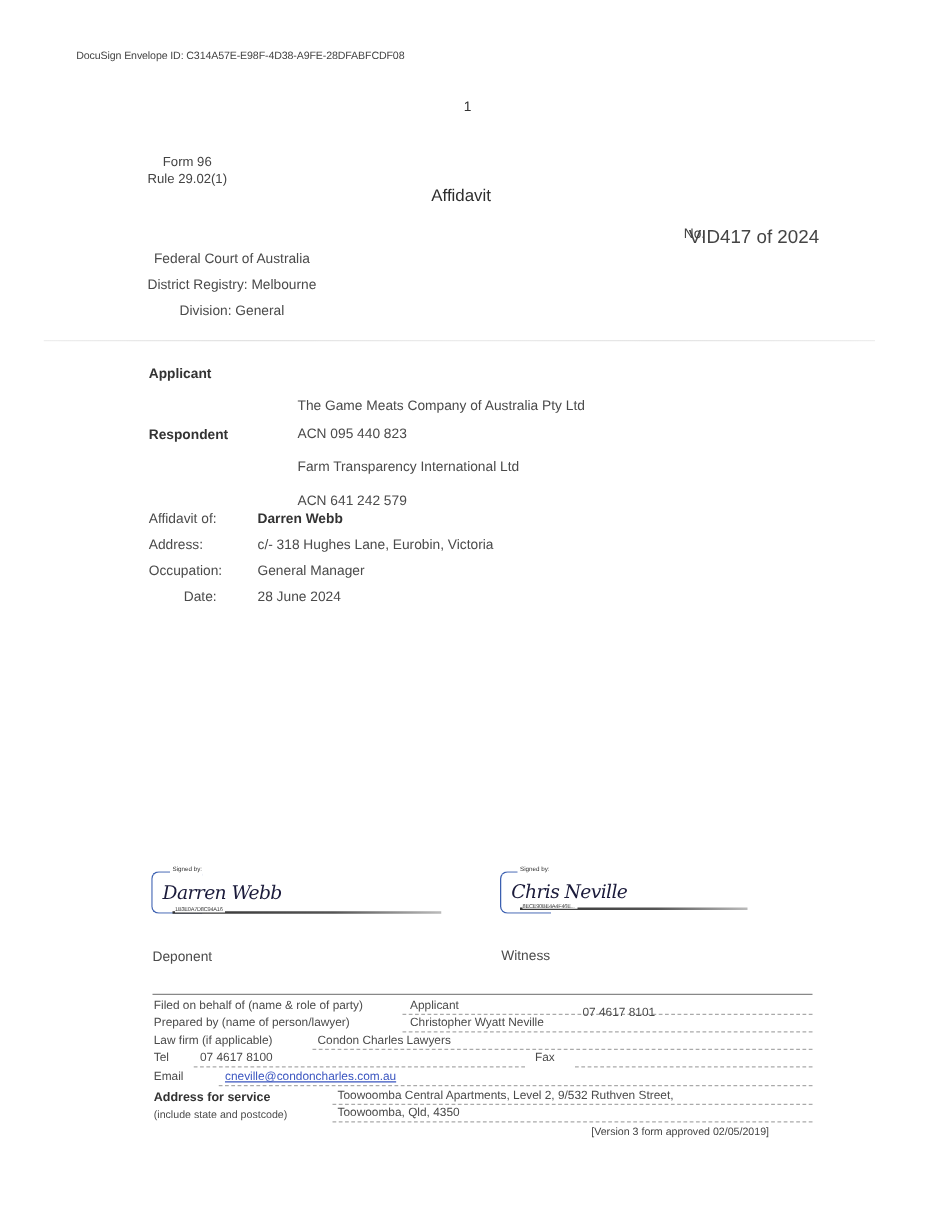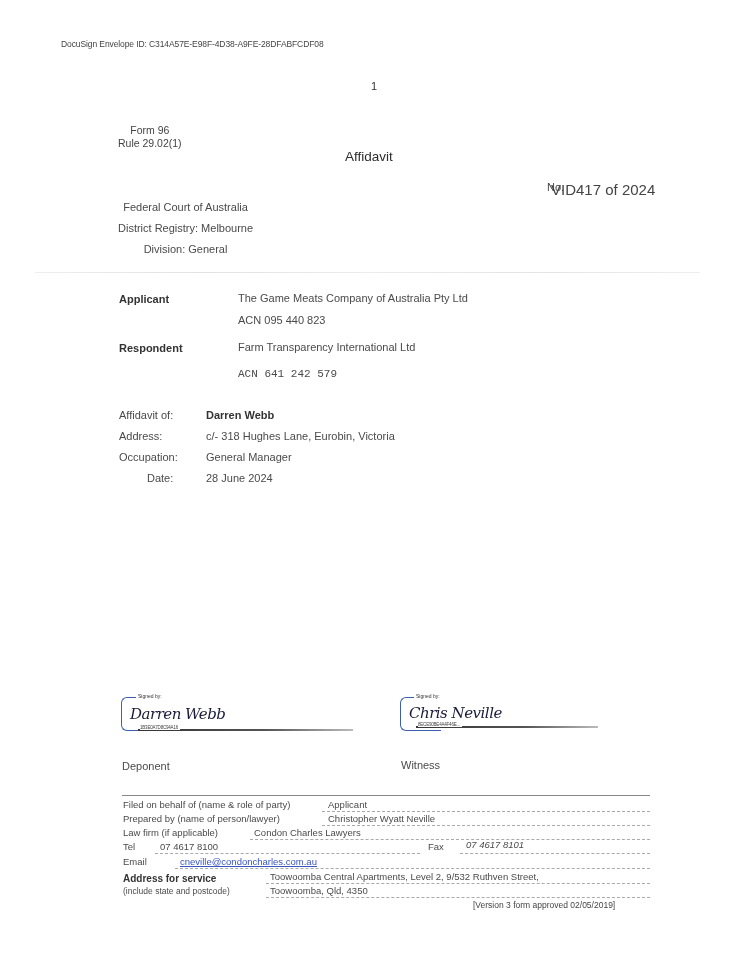--- a/index.html
+++ b/index.html
@@ -13,21 +13,21 @@
   .form-no { left: 118px; top: 124px; font-size: 10.5px; line-height: 13px; color: #444; }
   .title { left: 345px; top: 149px; font-size: 13.5px; font-weight: normal; color: #2e2e2e; }
   .no-label { left: 511px; top: 181px; font-size: 11px; color: #444; margin-left: 36px; }
   .no-value { left: 551px; top: 181px; font-size: 15px; color: #444; }
   .court { left: 118px; top: 197px; font-size: 11px; line-height: 21px; color: #4a4a4a; }
   .divider-faint {
     left: 35px; top: 272px; width: 665px; height: 1px;
     background: linear-gradient(90deg, #eee, #e2e2e2, #ececec, #e4e4e4, #eee);
   }
   .party-label { font-size: 11px; font-weight: bold; color: #333; }
-  .party-value { font-size: 11px; color: #4a4a4a; }
+  .party-value { font-size: 11px; color: #4a4a4a; margin-top: 27px; }
   .meta-label { font-size: 11px; color: #4a4a4a; }
   .meta-value { font-size: 11px; color: #4a4a4a; }
   .meta-value.bold { font-weight: bold; color: #333; }
 
   .sig-box {
     position: absolute; border: 1.5px solid #3b5fb0; border-right: none;
     border-radius: 6px 0 0 6px; height: 32px;
   }
   .sig-box-label { position: absolute; font-size: 5px; color: #333; background: #fff; padding: 0 2px; }
   .sig-line {
@@ -72,21 +72,21 @@
 </div>
 
 <div class="abs divider-faint"></div>
 
 <div class="abs party-label" style="left:119px; top:293px;">Applicant</div>
 <div class="abs party-value" style="left:238px; top:292px;">The Game Meats Company of Australia Pty Ltd</div>
 <div class="abs party-value" style="left:238px; top:314px;">ACN 095 440 823</div>
 
 <div class="abs party-label" style="left:119px; top:342px;">Respondent</div>
 <div class="abs party-value" style="left:238px; top:341px;">Farm Transparency International Ltd</div>
-<div class="abs party-value" style="left:238px; top:368px;font-family:Liberation Mono, monospace;">ACN 641 242 579</div>
+<div class="abs party-value" style="left:238px; top:368px;">ACN 641 242 579</div>
 
 <div class="abs meta-label" style="left:119px; top:409px;">Affidavit of:</div>
 <div class="abs meta-value bold" style="left:206px; top:409px;">Darren Webb</div>
 
 <div class="abs meta-label" style="left:119px; top:430px;">Address:</div>
 <div class="abs meta-value" style="left:206px; top:430px;">c/- 318 Hughes Lane, Eurobin, Victoria</div>
 
 <div class="abs meta-label" style="left:119px; top:451px;">Occupation:</div>
 <div class="abs meta-value" style="left:206px; top:451px;">General Manager</div>
 
@@ -122,21 +122,21 @@
 <div class="foot-rule dotted" style="left:322px; top:825px; width:328px;"></div>
 
 <div class="abs foot" style="left:123px; top:827px;">Law firm (if applicable)</div>
 <div class="abs foot" style="left:254px; top:827px;">Condon Charles Lawyers</div>
 <div class="foot-rule dotted" style="left:250px; top:839px; width:400px;"></div>
 
 <div class="abs foot" style="left:123px; top:841px;">Tel</div>
 <div class="abs foot" style="left:160px; top:841px;">07 4617 8100</div>
 <div class="foot-rule dotted" style="left:155px; top:853px; width:265px;"></div>
 <div class="abs foot" style="left:428px; top:841px;">Fax</div>
-<div class="abs foot" style="left:466px; top:839px;font-style:italic;">07 4617 8101</div>
+<div class="abs foot" style="left:466px; top:805px;">07 4617 8101</div>
 <div class="foot-rule dotted" style="left:460px; top:853px; width:190px;"></div>
 
 <div class="abs foot" style="left:123px; top:856px;">Email</div>
 <div class="abs foot email-link" style="left:180px; top:856px;">cneville@condoncharles.com.au</div>
 <div class="foot-rule dotted" style="left:175px; top:868px; width:475px;"></div>
 
 <div class="abs foot bold" style="left:123px; top:873px;">Address for service</div>
 <div class="abs foot small" style="left:123px; top:886px;">(include state and postcode)</div>
 <div class="abs foot" style="left:270px; top:871px;">Toowoomba Central Apartments, Level 2, 9/532 Ruthven Street,</div>
 <div class="foot-rule dotted" style="left:266px; top:883px; width:384px;"></div>

